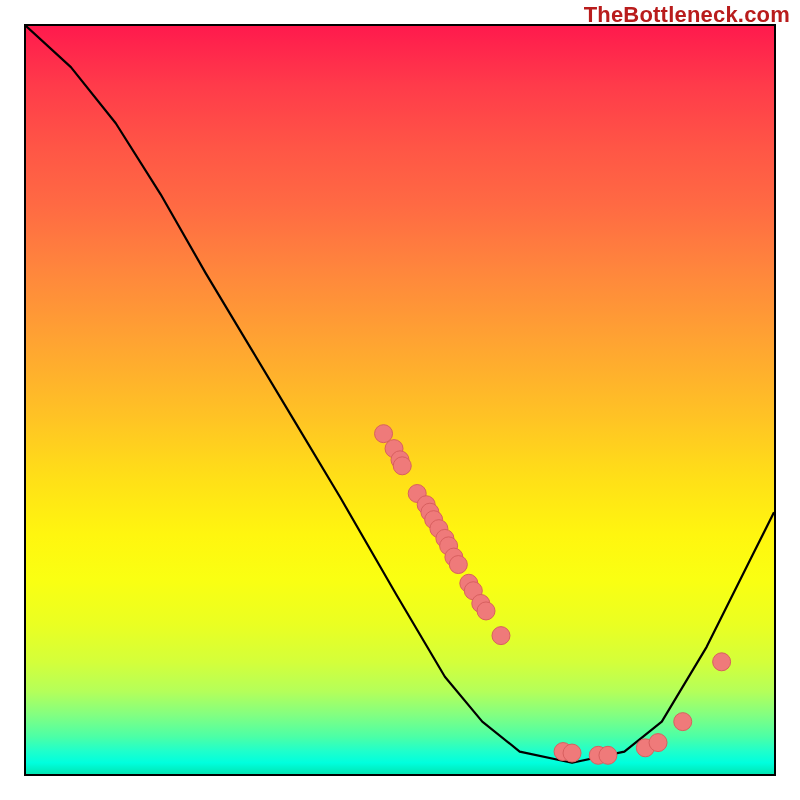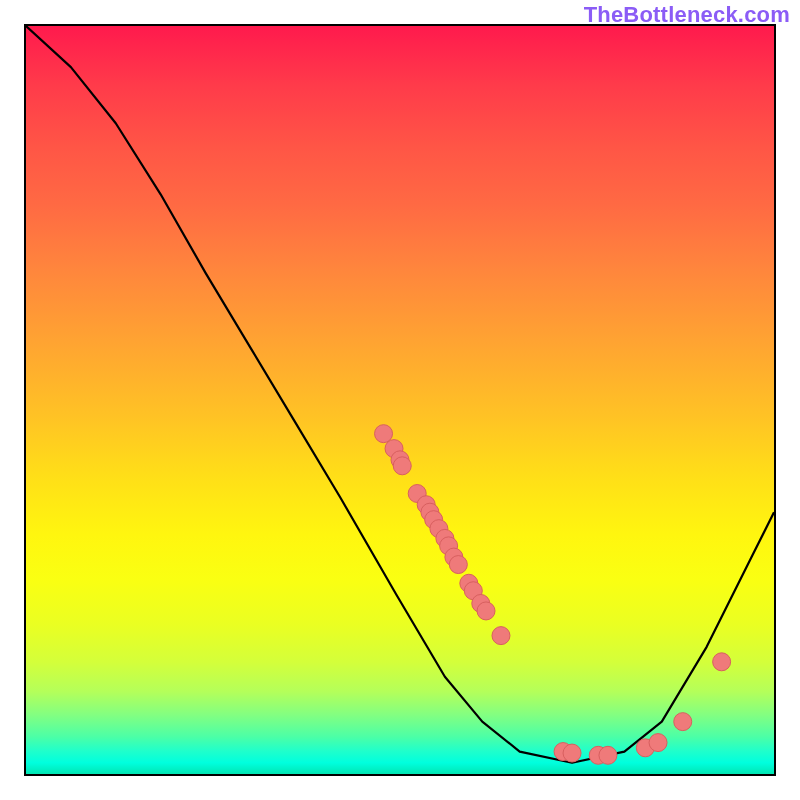--- a/index.html
+++ b/index.html
@@ -16,21 +16,21 @@
     width: 800px;
     height: 800px;
     box-sizing: border-box;
   }
   .watermark {
     position: absolute;
     top: 2px;
     right: 10px;
     font-size: 22px;
     font-weight: bold;
-    color: #8b5cf6;
+    color: #b91c1c;
     z-index: 5;
     letter-spacing: 0.2px;
   }
   .plot-border {
     position: absolute;
     left: 24px;
     top: 24px;
     width: 752px;
     height: 752px;
     border: 2px solid #000;

